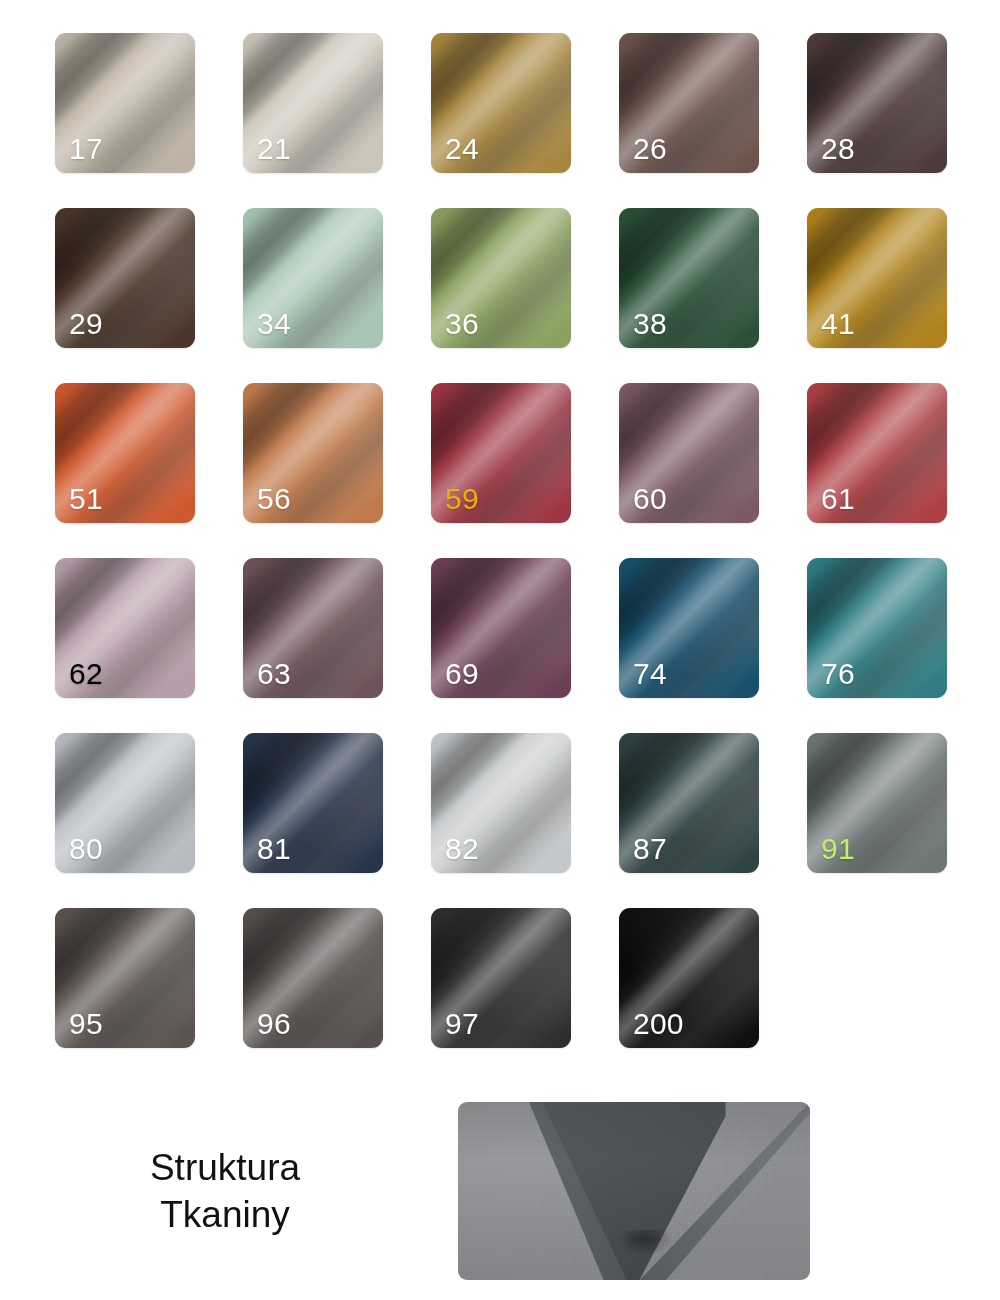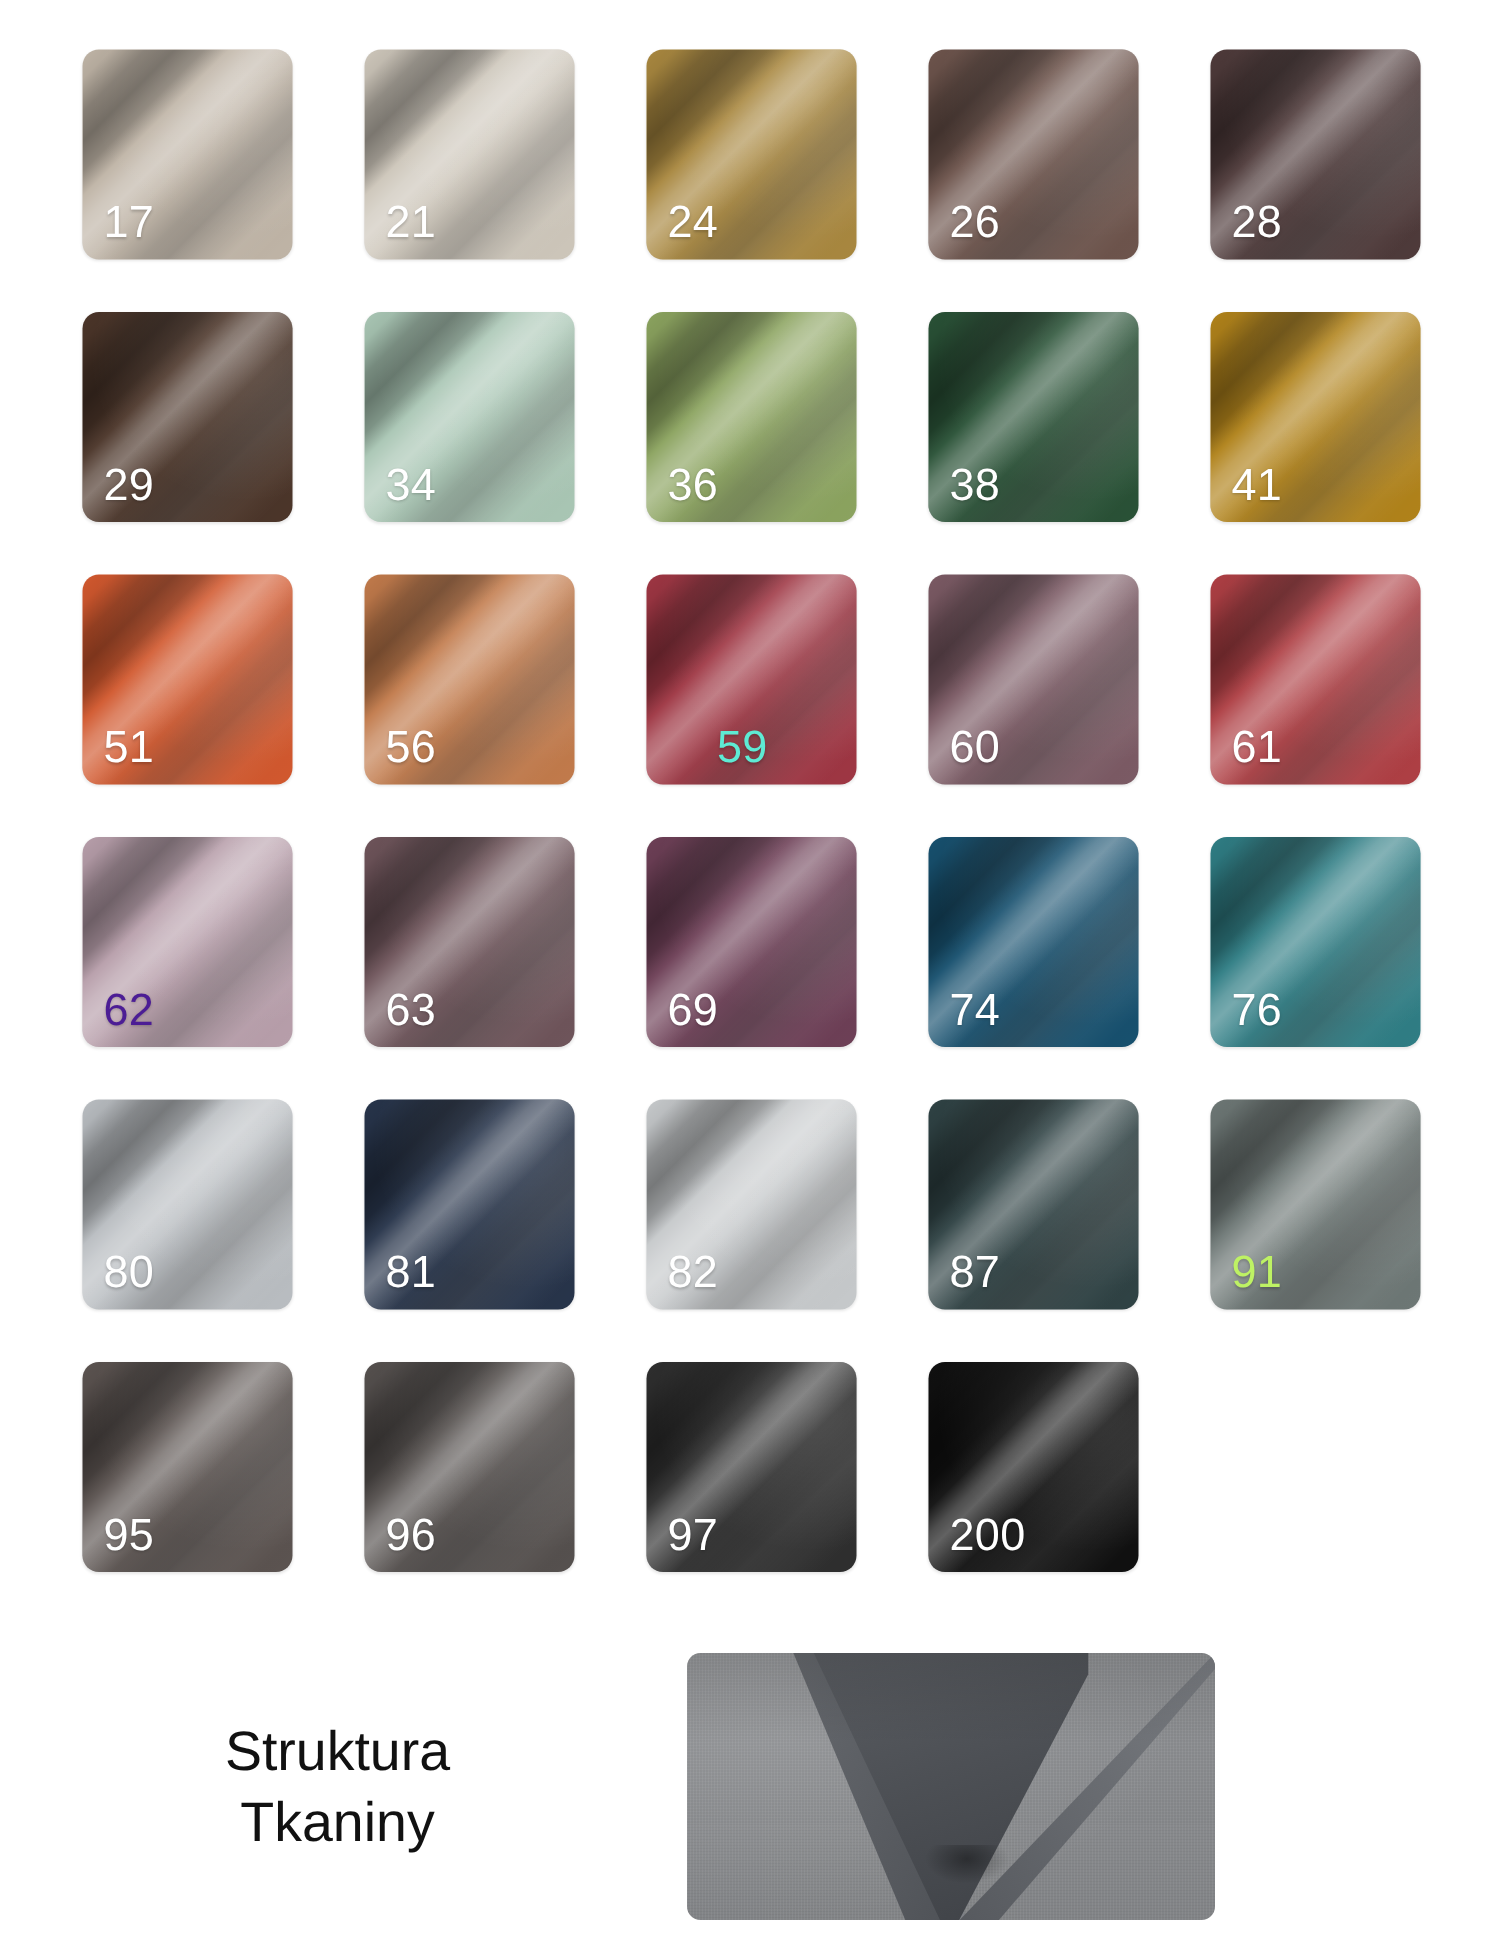--- a/index.html
+++ b/index.html
@@ -251,36 +251,36 @@
         <div class="label" style="color: rgb(255, 255, 255);">51</div>
       </div>
       <div class="swatch" style="--base: #c17a4b;">
         <div class="drape"></div>
         <div class="sheen"></div>
         <div class="label" style="color: rgb(255, 255, 255);">56</div>
       </div>
       <div class="swatch" style="--base: #9e3643;">
         <div class="drape"></div>
         <div class="sheen"></div>
-        <div class="label" style="color: #5eead4; margin-left: 33px;">59</div>
+        <div class="label" style="color: #eab308;">59</div>
       </div>
       <div class="swatch" style="--base: #7b5a64;">
         <div class="drape"></div>
         <div class="sheen"></div>
         <div class="label" style="color: rgb(255, 255, 255);">60</div>
       </div>
       <div class="swatch" style="--base: #ae3f44;">
         <div class="drape"></div>
         <div class="sheen"></div>
         <div class="label" style="color: rgb(255, 255, 255);">61</div>
       </div>
       <div class="swatch" style="--base: #b79eaa;">
         <div class="drape"></div>
         <div class="sheen"></div>
-        <div class="label" style="color: #4c1d95; text-align: center;">62</div>
+        <div class="label" style="color: #000000; text-align: center;">62</div>
       </div>
       <div class="swatch" style="--base: #6e545a;">
         <div class="drape"></div>
         <div class="sheen"></div>
         <div class="label" style="color: rgb(255, 255, 255);">63</div>
       </div>
       <div class="swatch" style="--base: #6d3f56;">
         <div class="drape"></div>
         <div class="sheen"></div>
         <div class="label" style="color: rgb(255, 255, 255);">69</div>

